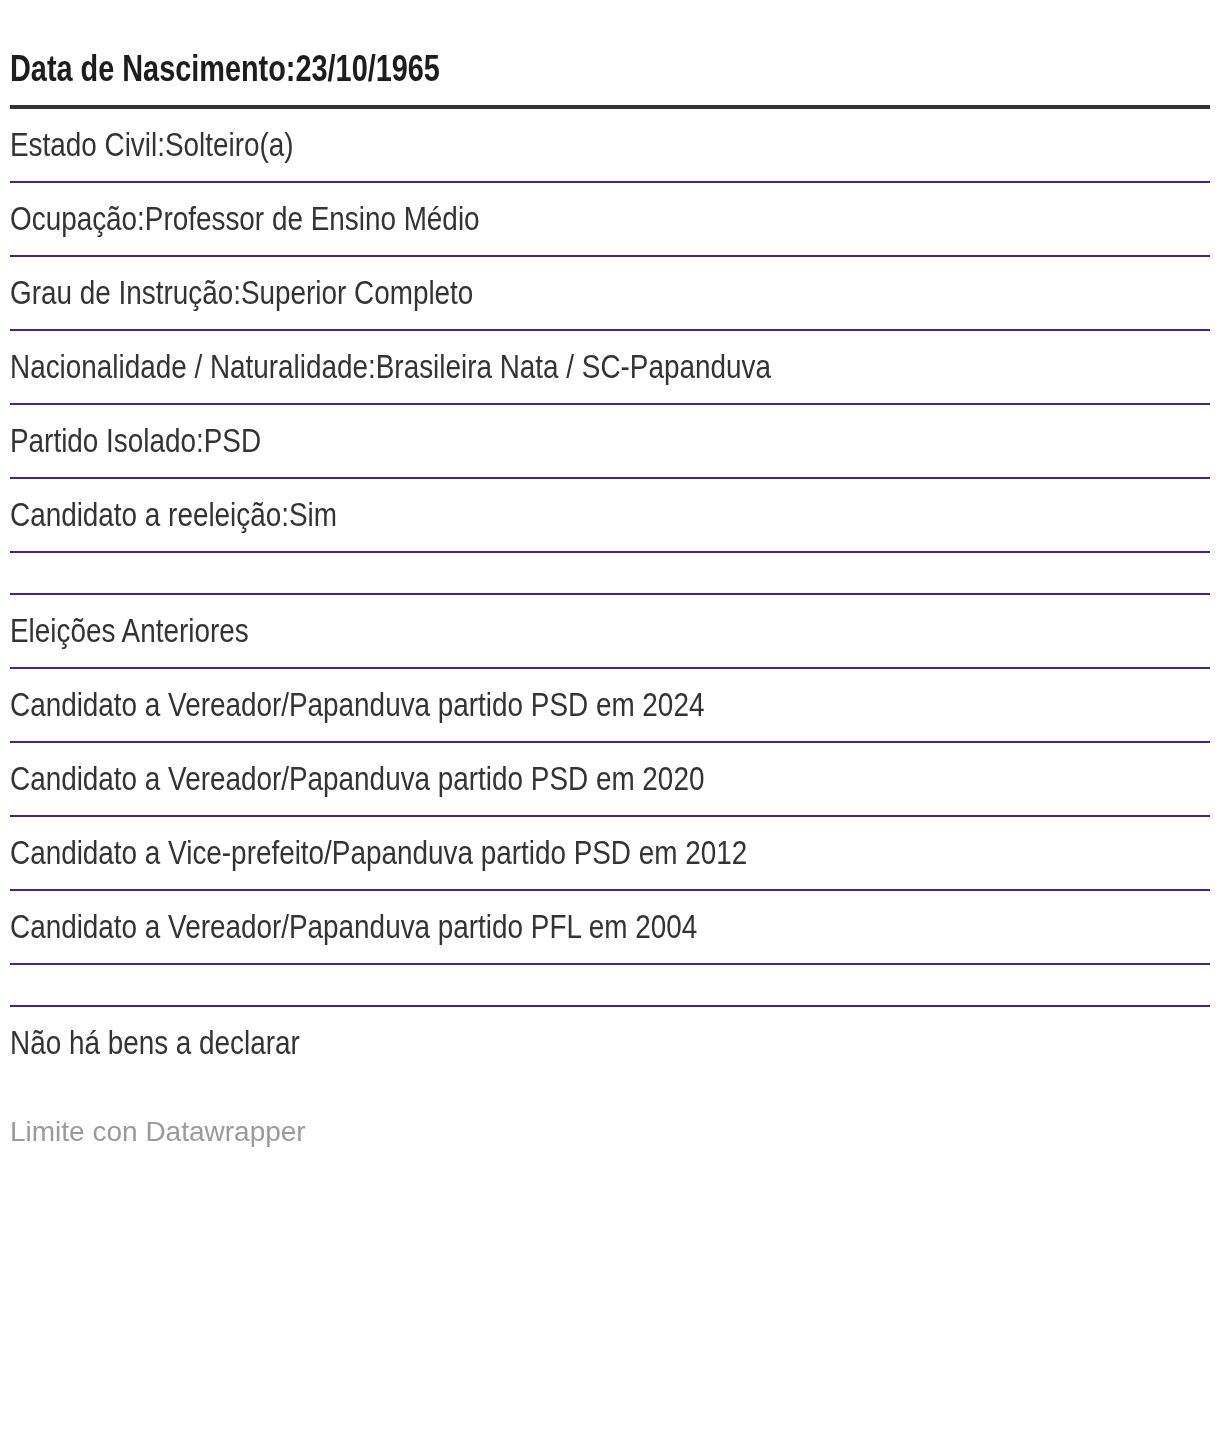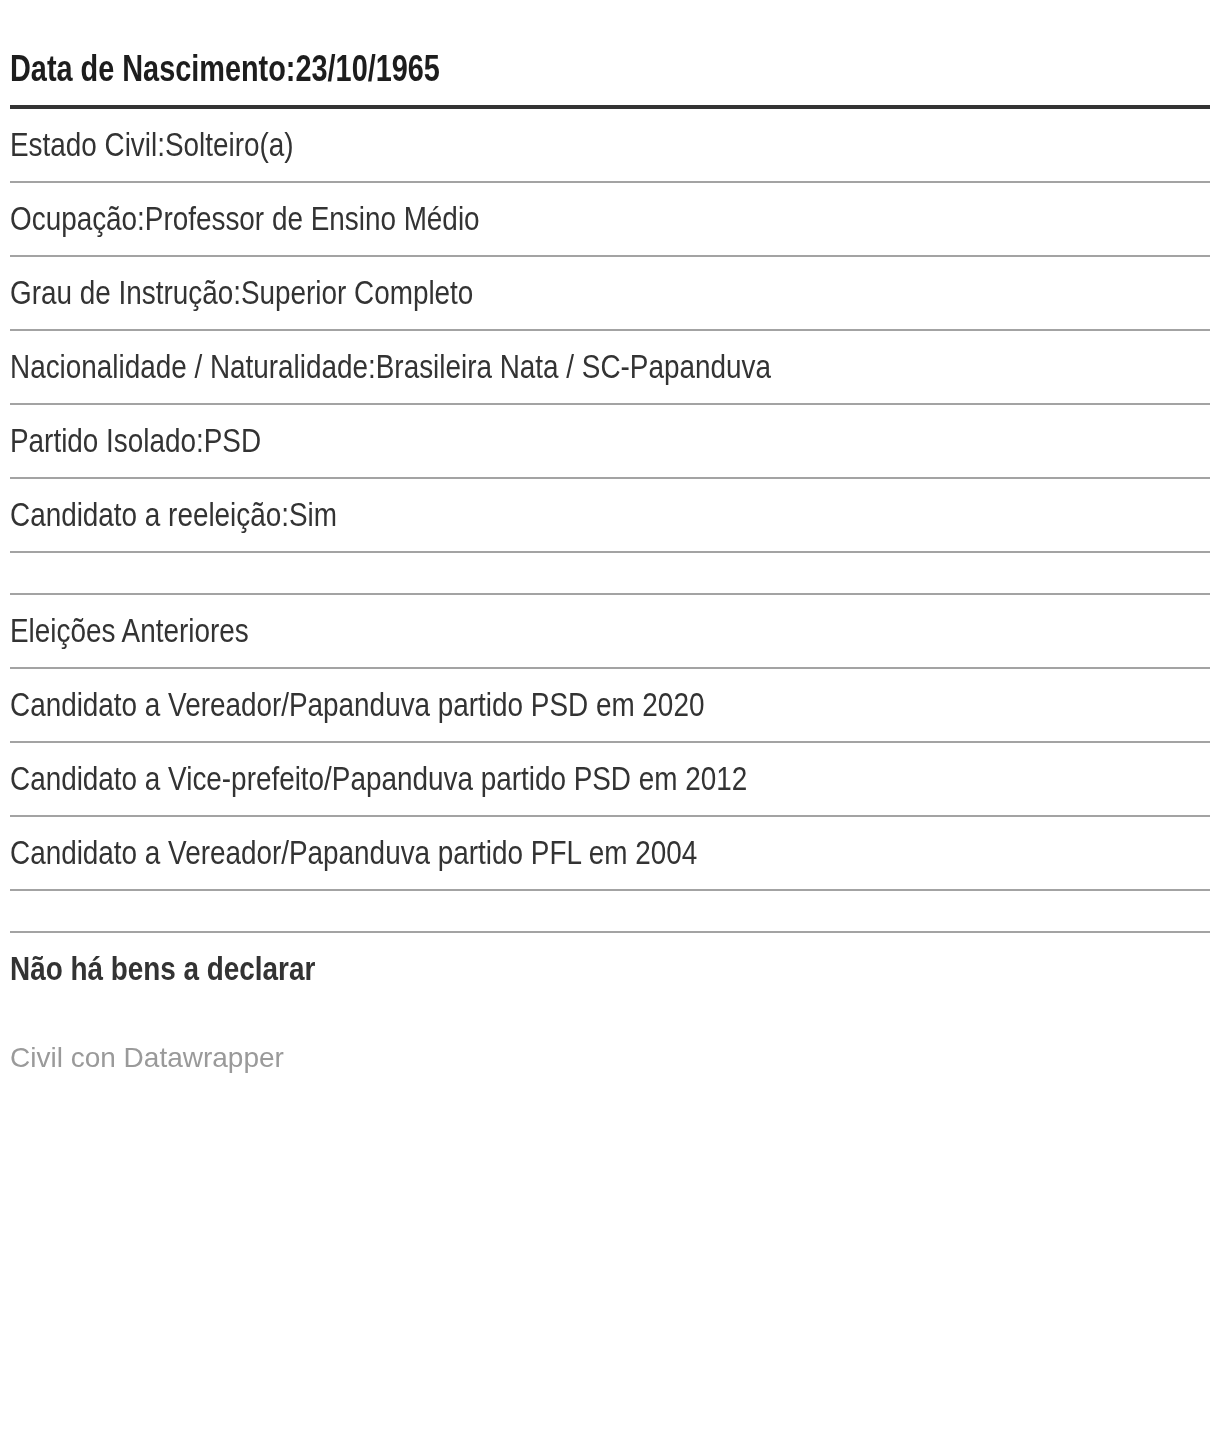--- a/index.html
+++ b/index.html
@@ -24,29 +24,28 @@
     color: #1d1d1d;
     padding: 40px 0 15px 0;
     border-bottom: 4px solid #333333;
     margin-top: 8px;
   }
   .dw-row {
     font-size: 34px;
     line-height: 41px;
     color: #333333;
     padding: 15px 0 16px 0;
-    border-bottom: 2px solid #a3a3a3;
+    border-bottom: 2px solid #4c1d95;
   }
   .dw-row.empty {
     height: 40px;
     padding: 0;
   }
   .dw-row:last-child {
     border-bottom: none;
-    font-weight: bold;
   }
   
   .cond {
     display: inline-block;
     transform: scaleX(0.82);
     transform-origin: 0 50%;
     white-space: nowrap;
   }
   .dw-header .cond {
     transform: scaleX(0.78);
@@ -70,23 +69,24 @@
   </div>
   <div class="dw-body">
       <div class="dw-row"><span class="cond">Estado Civil:Solteiro(a)</span></div>
       <div class="dw-row"><span class="cond">Ocupação:Professor de Ensino Médio</span></div>
       <div class="dw-row"><span class="cond">Grau de Instrução:Superior Completo</span></div>
       <div class="dw-row"><span class="cond">Nacionalidade / Naturalidade:Brasileira Nata / SC-Papanduva</span></div>
       <div class="dw-row"><span class="cond">Partido Isolado:PSD</span></div>
       <div class="dw-row"><span class="cond">Candidato a reeleição:Sim</span></div>
       <div class="dw-row empty"></div>
       <div class="dw-row"><span class="cond">Eleições Anteriores</span></div>
+      <div class="dw-row"><span class="cond">Candidato a Vereador/Papanduva partido PSD em 2024</span></div>
       <div class="dw-row"><span class="cond">Candidato a Vereador/Papanduva partido PSD em 2020</span></div>
       <div class="dw-row"><span class="cond">Candidato a Vice-prefeito/Papanduva partido PSD em 2012</span></div>
       <div class="dw-row"><span class="cond">Candidato a Vereador/Papanduva partido PFL em 2004</span></div>
       <div class="dw-row empty"></div>
       <div class="dw-row"><span class="cond">Não há bens a declarar</span></div>
     </div>
 </div>
 
 <div class="dw-footer">
-  <a class="dw-footer-link" href="#">Civil con Datawrapper</a>
+  <a class="dw-footer-link" href="#">Limite con Datawrapper</a>
 </div>
 
 </body></html>

